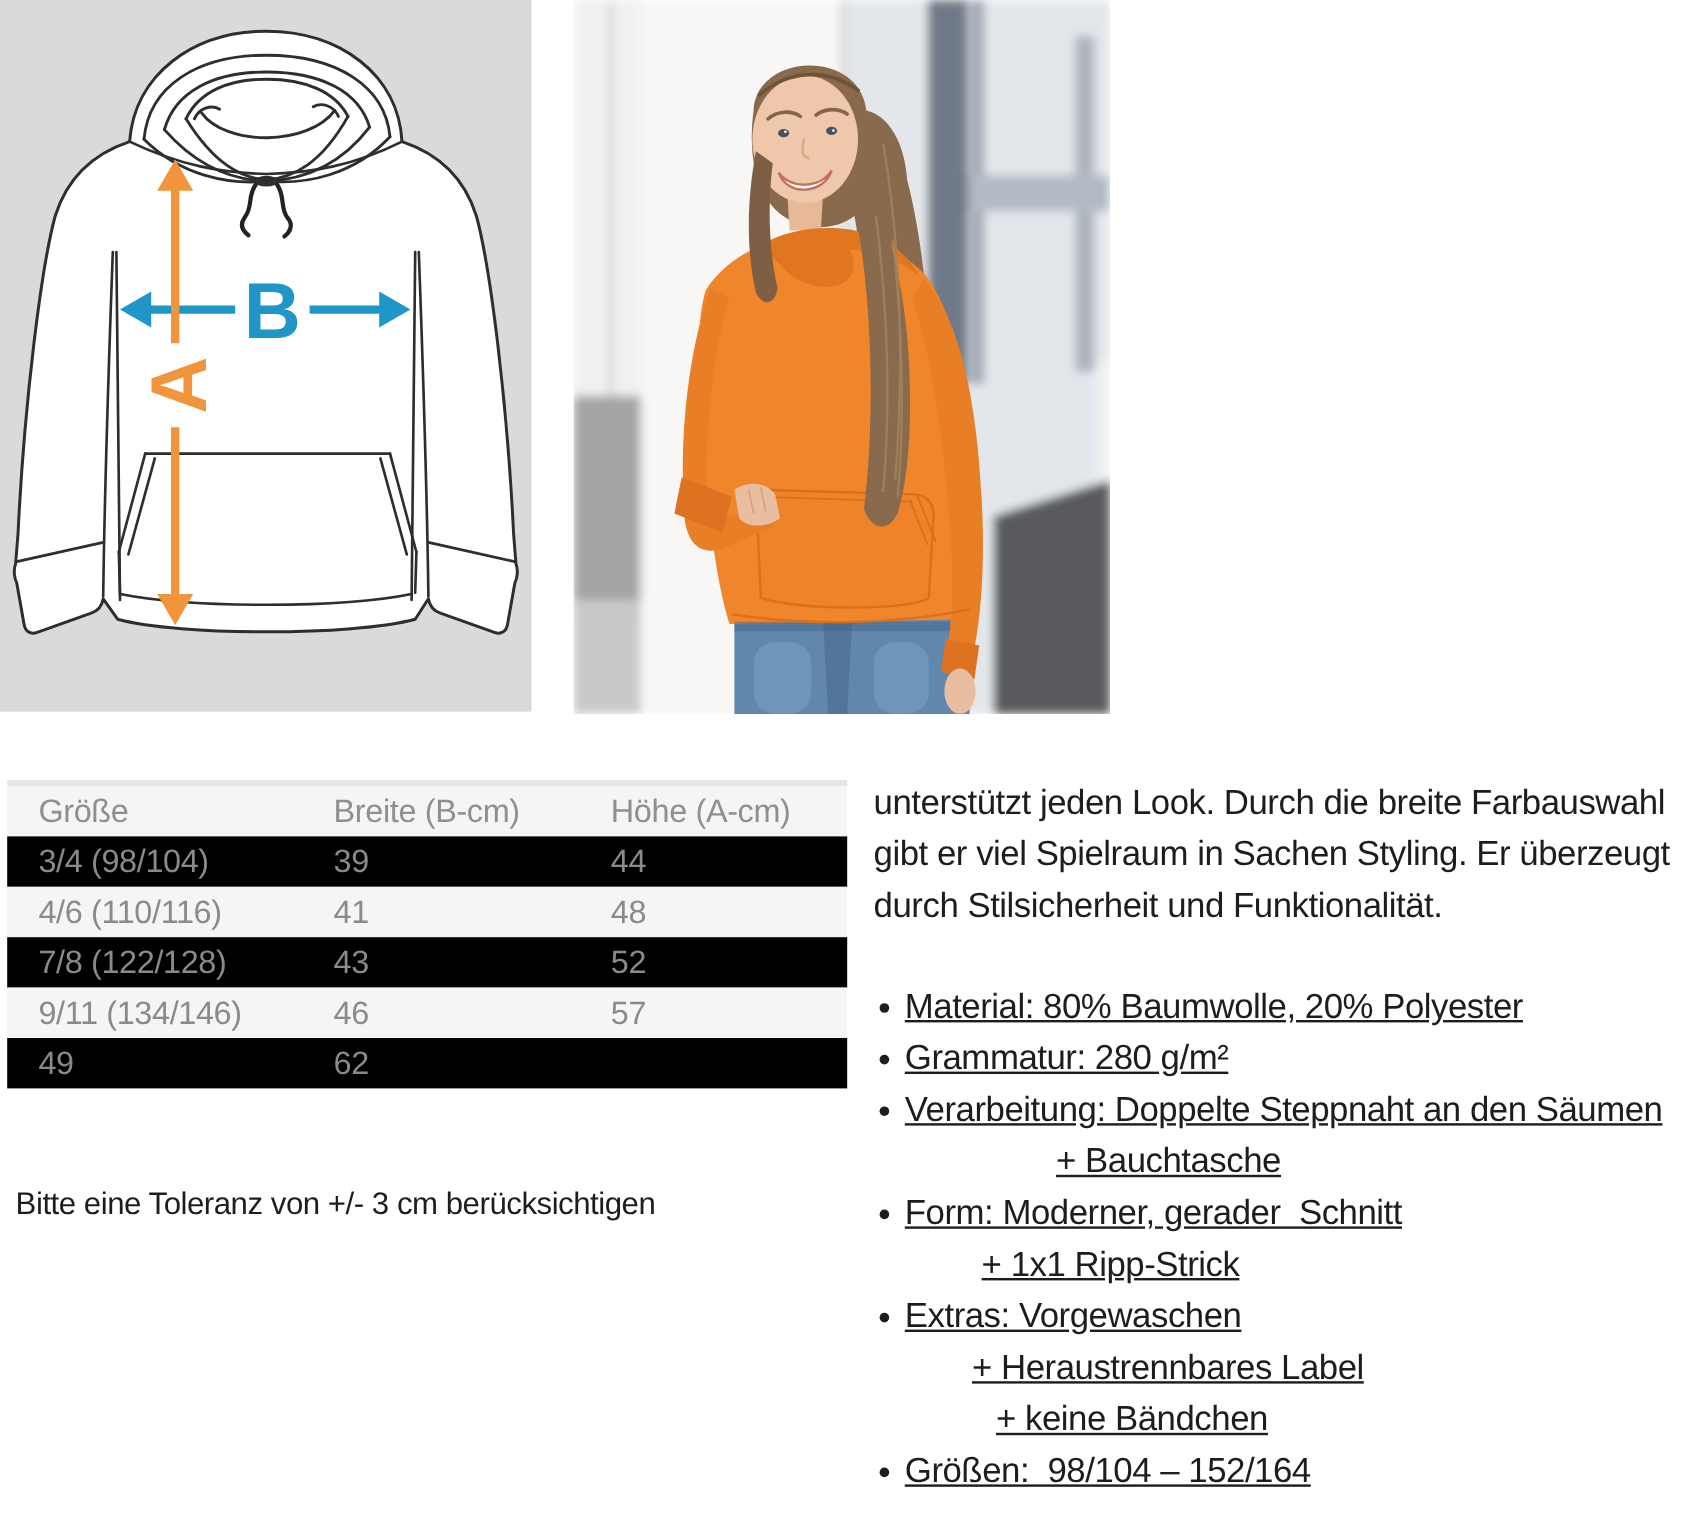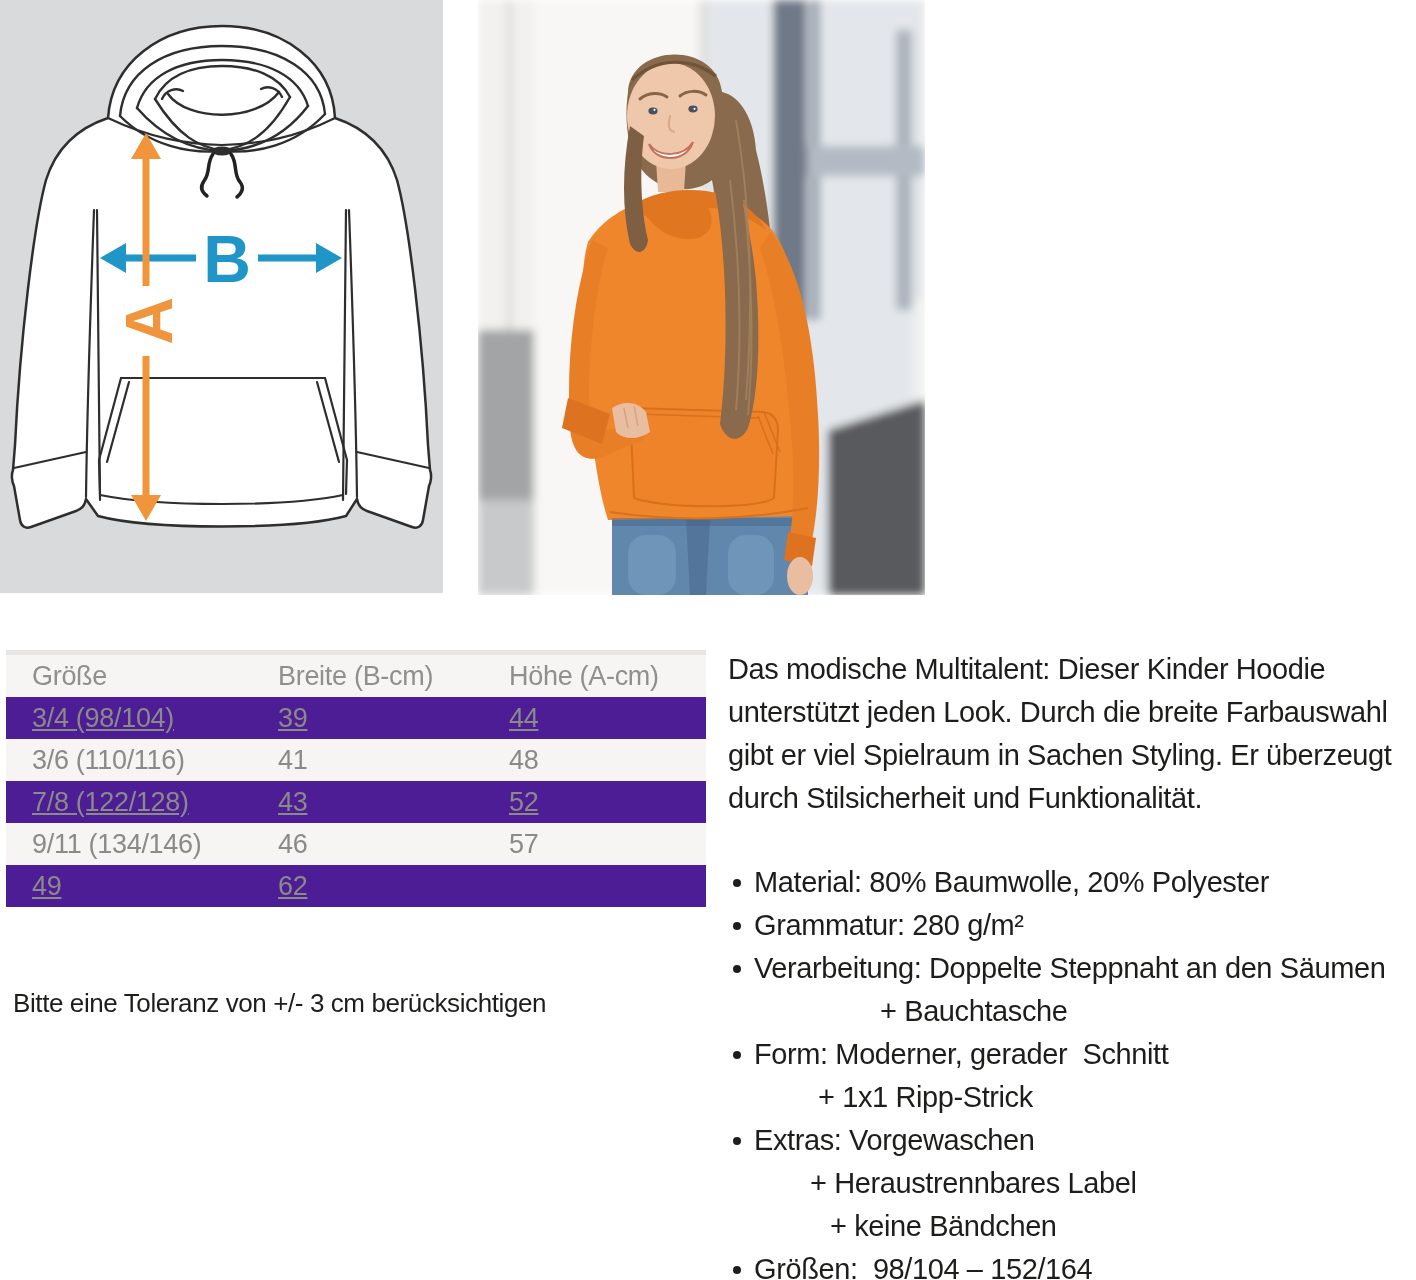--- a/index.html
+++ b/index.html
@@ -12,33 +12,33 @@
 
   
   .photo { position:absolute; left:478px; top:0; width:447px; height:595px; }
   .photo svg { display:block; }
 
   
   .size-table { position:absolute; left:6px; top:650px; width:700px; border-top:5px solid #E7E6E4;
                 font-size:27px; letter-spacing:-0.3px; }
   .t-row { display:grid; grid-template-columns:246px 231px 223px; height:42px; align-items:center; }
   .t-row.header { background:#F6F5F3; color:#908F8D; }
-  .t-row.odd  { background:#4c1d95; color:#8B8A88;text-decoration:underline; }
+  .t-row.odd  { background:#000000; color:#8B8A88; }
   .t-row.even { background:#F6F5F3; color:#8B8A88; }
   .t-cell { padding-left:26px; white-space:pre; }
 
   
   .tolerance { position:absolute; left:13px; top:988px; font-size:26px; color:#1D1D1B; letter-spacing:-0.4px; }
 
   
   .description { position:absolute; left:728px; top:648px; width:688px; color:#1D1D1B;
                  font-size:29px; line-height:43px; letter-spacing:-0.4px; }
   .description .line { white-space:pre; }
   .intro { margin:0 0 41px 0; }
-  .bullet-item { position:relative; padding-left:26px; }
+  .bullet-item { position:relative; padding-left:26px;text-decoration:underline; }
   .bullet-item .dot { position:absolute; left:5px; top:18px; width:8px; height:8px; border-radius:50%; background:#1D1D1B; }
 </style>
 </head>
 <body>
 
 <div class="canvas">
 
   <div class="diagram-panel">
     <svg width="443" height="593" viewBox="0 0 443 593">
 
@@ -176,21 +176,21 @@
       <div class="t-cell">Größe</div>
       <div class="t-cell">Breite (B-cm)</div>
       <div class="t-cell">Höhe (A-cm)</div>
     </div>
     <div class="t-row odd">
       <div class="t-cell">3/4 (98/104)</div>
       <div class="t-cell">39</div>
       <div class="t-cell">44</div>
     </div>
     <div class="t-row even">
-      <div class="t-cell">3/6 (110/116)</div>
+      <div class="t-cell">4/6 (110/116)</div>
       <div class="t-cell">41</div>
       <div class="t-cell">48</div>
     </div>
     <div class="t-row odd">
       <div class="t-cell">7/8 (122/128)</div>
       <div class="t-cell">43</div>
       <div class="t-cell">52</div>
     </div>
     <div class="t-row even">
       <div class="t-cell">9/11 (134/146)</div>
@@ -200,21 +200,20 @@
     <div class="t-row odd">
       <div class="t-cell">49</div>
       <div class="t-cell">62</div>
     </div>
   </div>
 
   <div class="tolerance">Bitte eine Toleranz von +/- 3 cm berücksichtigen</div>
 
   <div class="description">
     <div class="intro">
-      <div class="line">Das modische Multitalent: Dieser Kinder Hoodie</div>
       <div class="line">unterstützt jeden Look. Durch die breite Farbauswahl</div>
       <div class="line">gibt er viel Spielraum in Sachen Styling. Er überzeugt</div>
       <div class="line">durch Stilsicherheit und Funktionalität.</div>
     </div>
     <div class="bullet-item">
       <span class="dot"></span>
       <div class="line">Material: 80% Baumwolle, 20% Polyester</div>
     </div>
     <div class="bullet-item">
       <span class="dot"></span>

